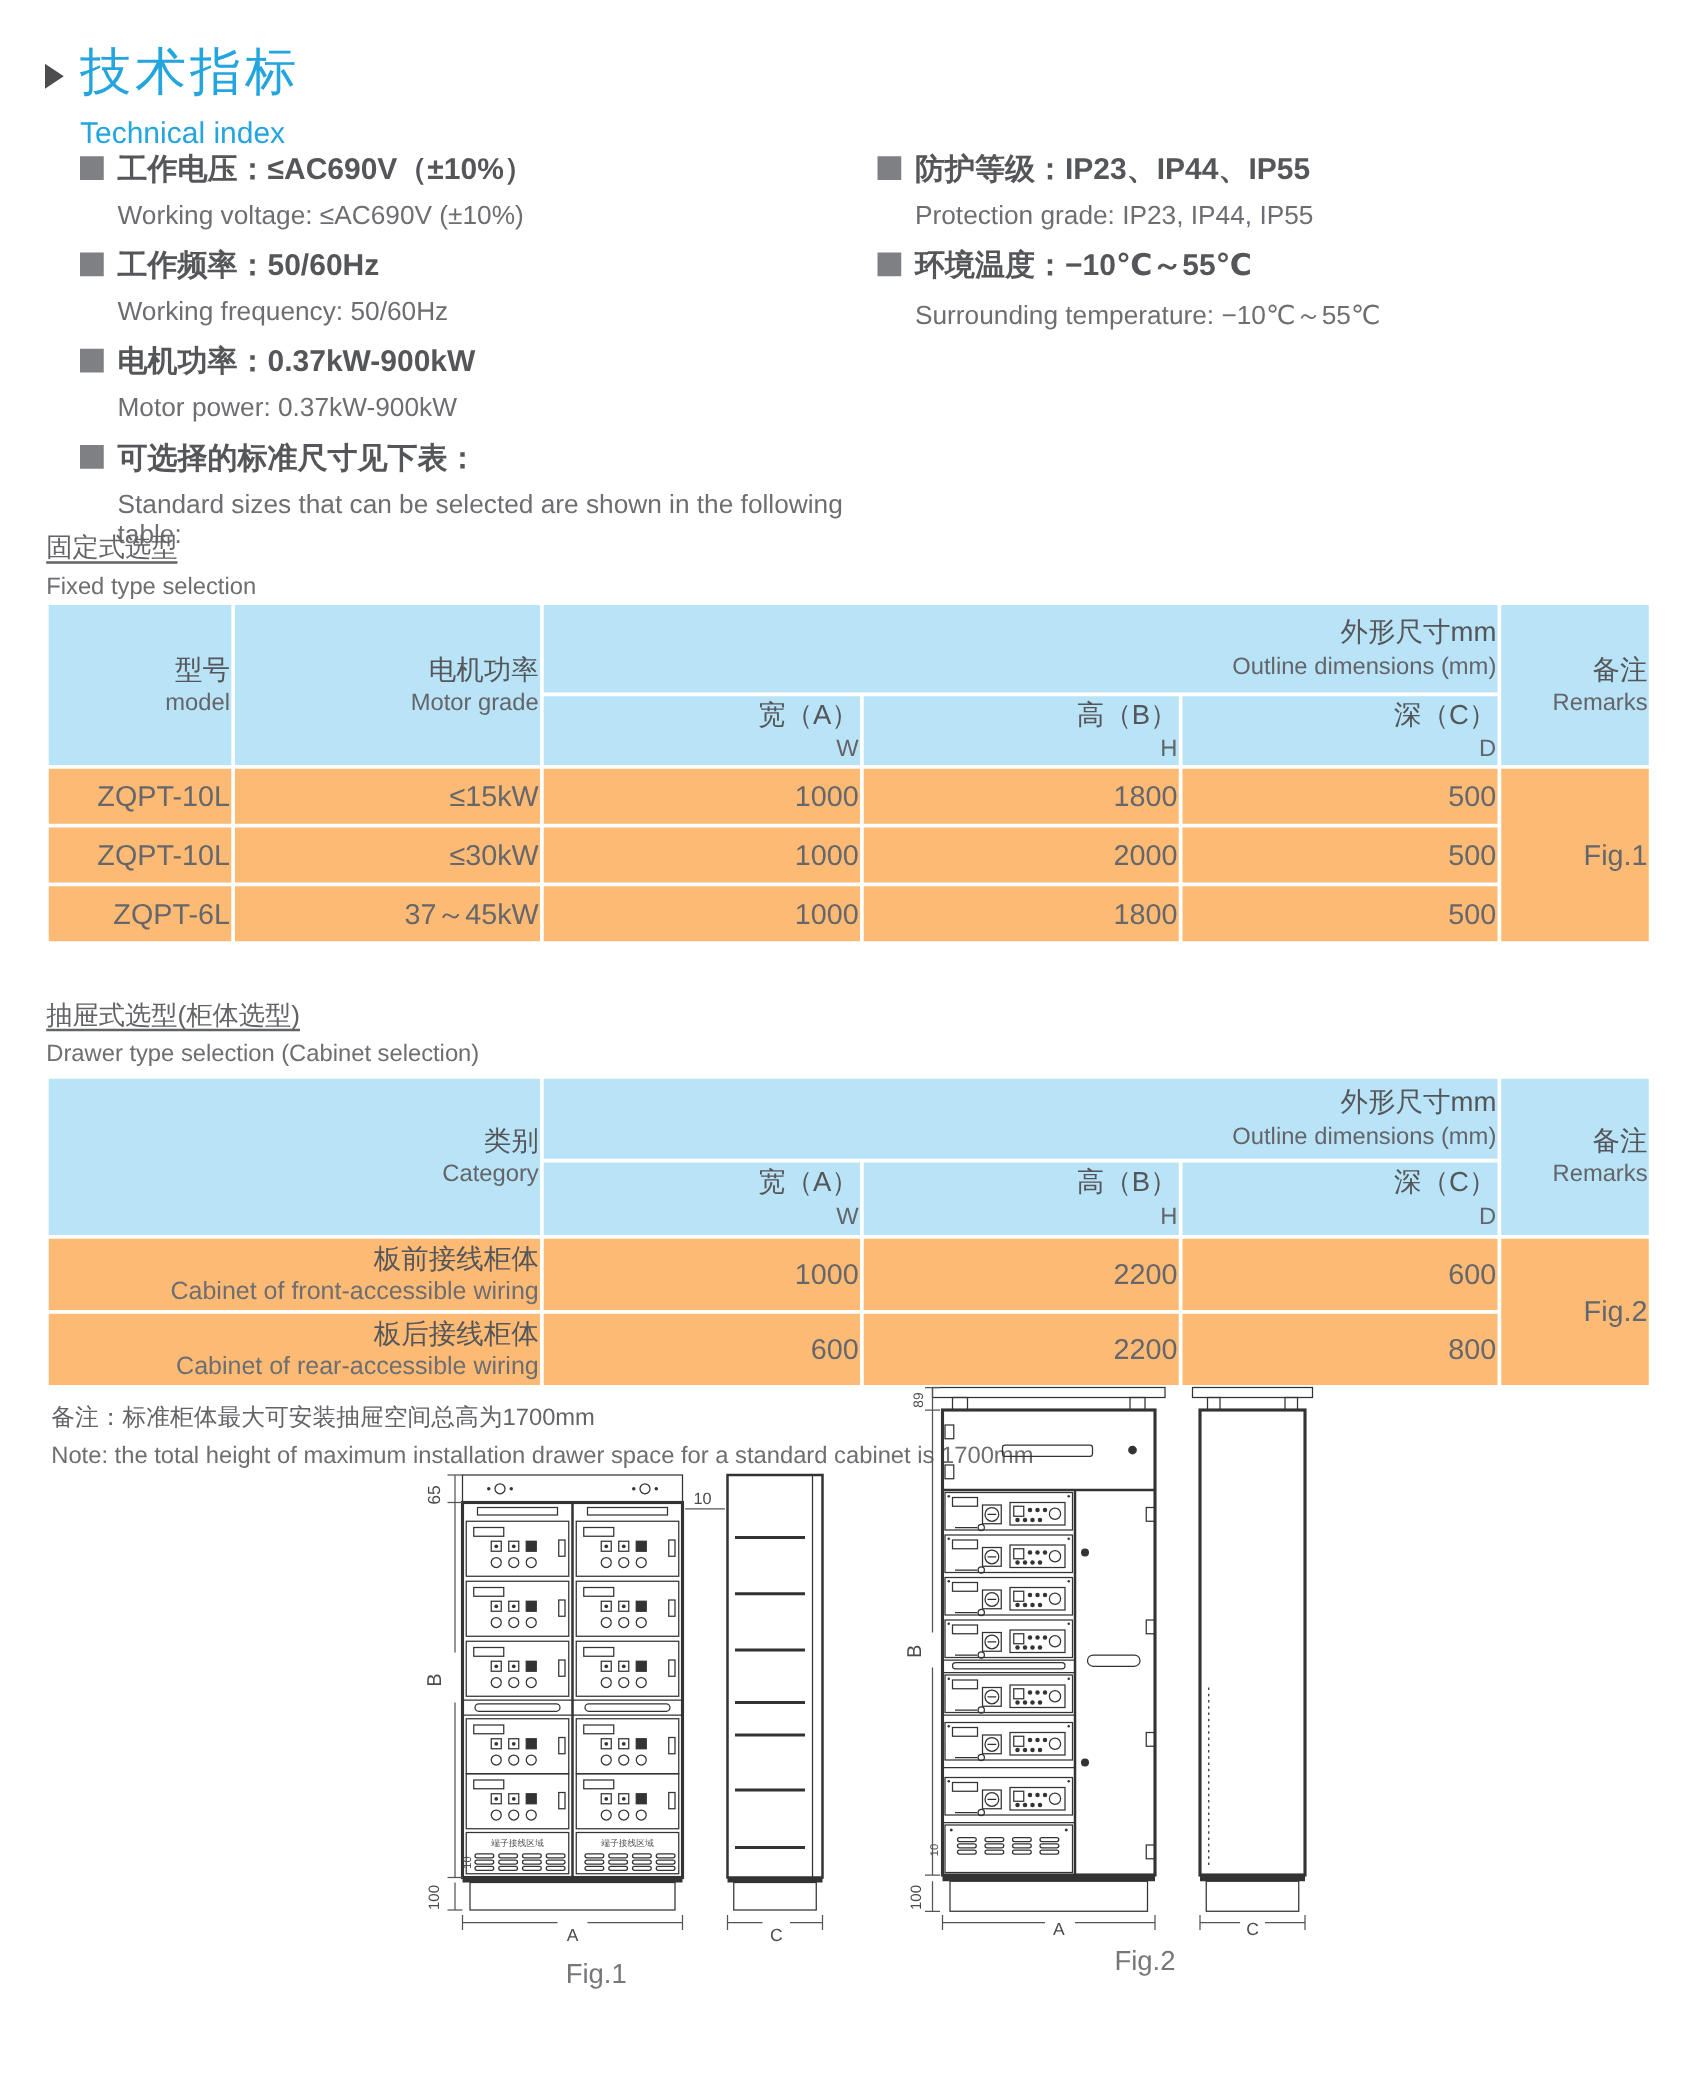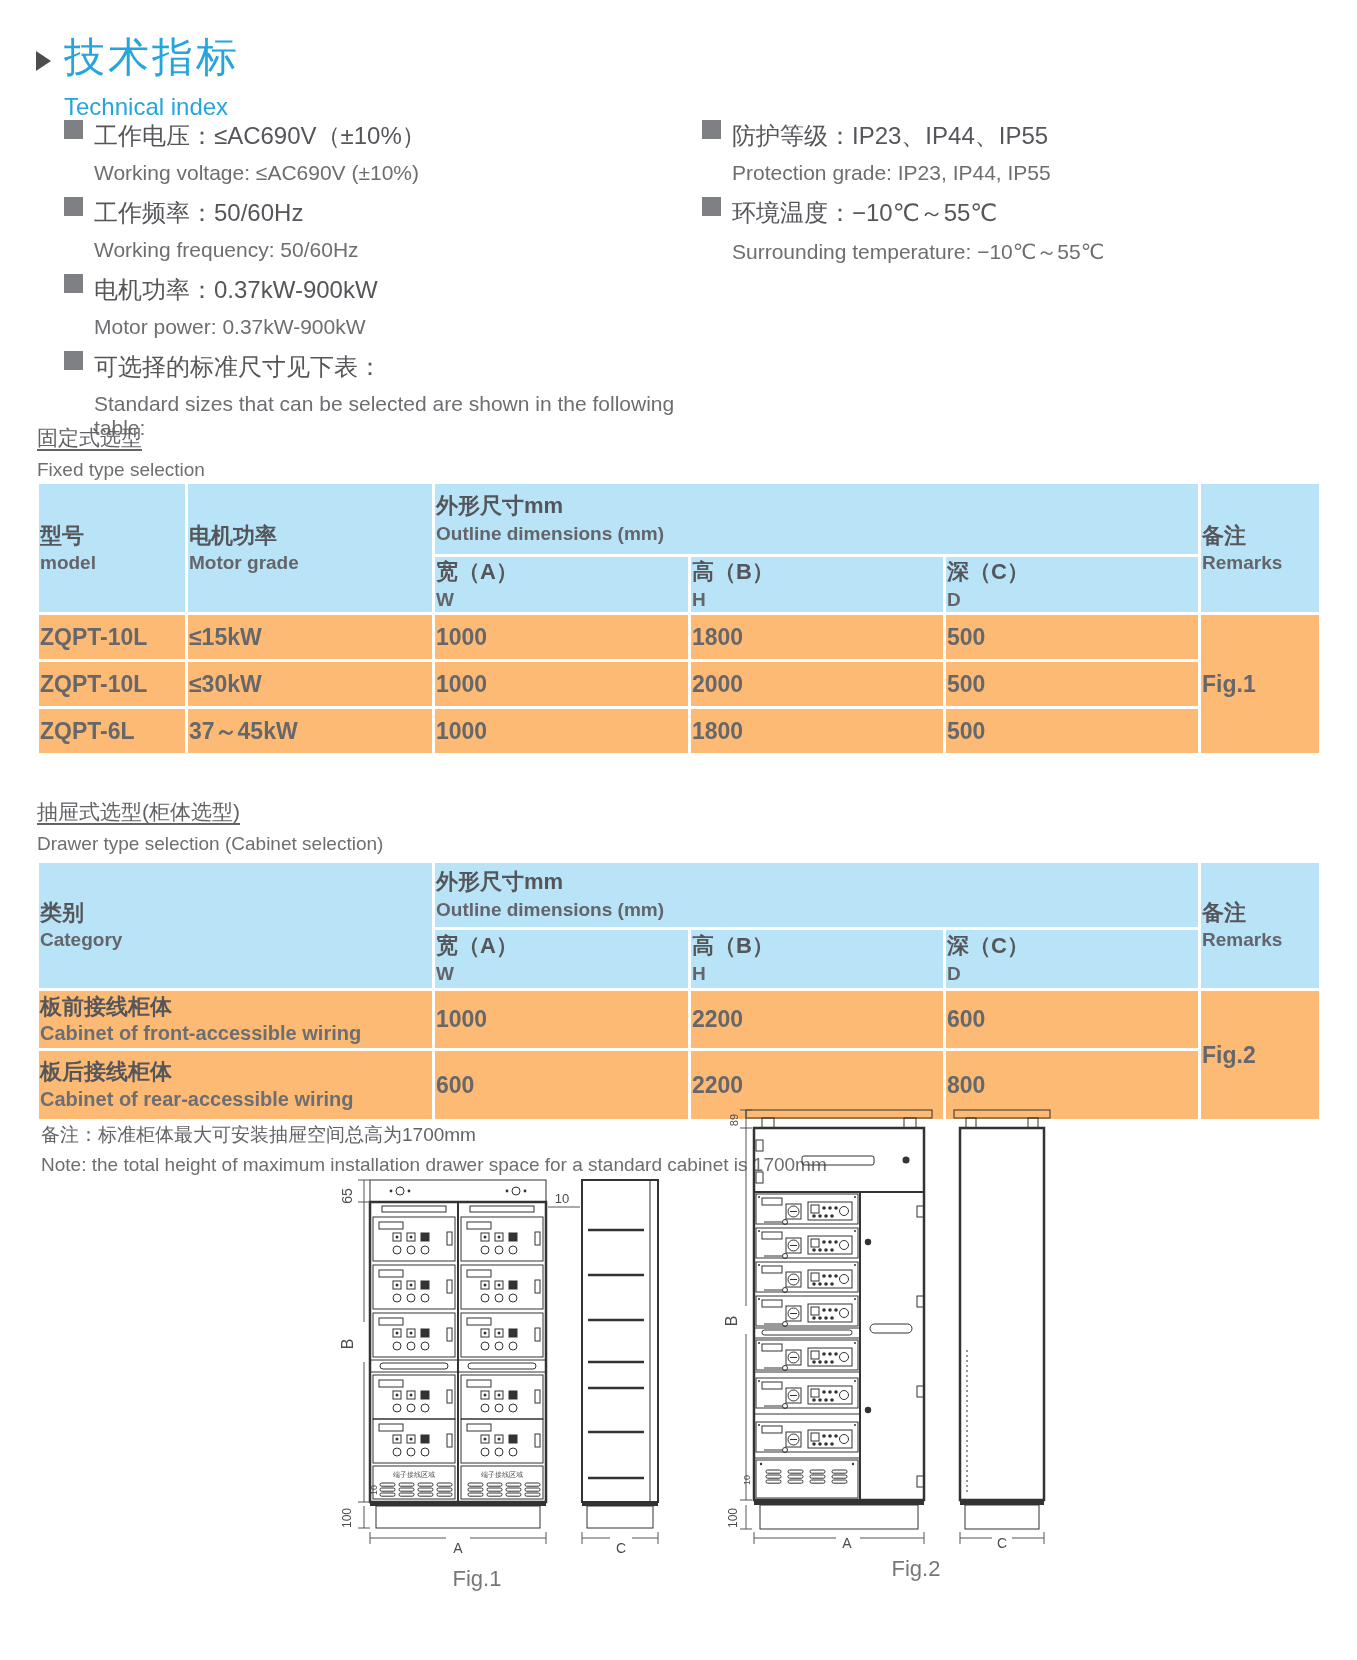--- a/index.html
+++ b/index.html
@@ -19,36 +19,36 @@
     border-bottom:10px solid transparent;
   }
   .page-title { margin:0; font-size:41px; font-weight:500; color:#25a5de; letter-spacing:3px; }
   .page-subtitle { margin:8px 0 0 28px; font-size:24px; color:#25a5de; }
 
   
   .spec-col { position:absolute; top:120px; }
   .spec-col.left { left:64px; width:620px; }
   .spec-col.right { left:702px; width:620px; }
   .spec-item { margin-bottom:17px; height:60px; }
-  .spec-zh { display:flex; gap:11px; font-size:24px; color:#55565a; height:29px; }
+  .spec-zh { display:flex; align-items:center; gap:11px; font-size:24px; color:#55565a; height:29px;font-weight:bold; }
   .bullet { flex:0 0 auto; width:19px; height:19px; background:#7e8083; }
   .spec-en { margin:12px 0 0 30px; font-size:21px; color:#6d6e71; }
 
   
   .sec-label { position:absolute; left:37px; }
   .sec-label .zh { font-size:21px; color:#626366; text-decoration:underline; text-underline-offset:4px; }
   .sec-label .en { margin-top:7px; font-size:19px; color:#6d6e71; }
   #sec1 { top:424px; }
   #sec2 { top:798px; }
 
   
   .spec-table { position:absolute; left:36px; border-collapse:separate; border-spacing:3px; table-layout:fixed; }
   #table1 { top:481px; width:1286px; }
   #table2 { top:860px; width:1286px; }
-  .spec-table td { text-align:left; vertical-align:middle;font-weight:bold; }
+  .spec-table td { text-align:right; vertical-align:middle; }
   .th { background:#b9e3f6; }
   .th .zh { font-size:22px; color:#55565a; line-height:1.3; }
   .th .en { font-size:19px; color:#64656a; line-height:1.25; margin-top:1px; }
   .td { background:#fdba74; font-size:23px; color:#66676b; }
   .td .zh { font-size:22px; color:#55565a; line-height:1.3; }
   .td .en { font-size:20px; color:#6d6e71; line-height:1.25; }
 
   
   .note { position:absolute; left:41px; top:1120px; font-size:19px; color:#6d6e71; line-height:30px; }
   .note .zh { color:#626366; }
@@ -241,21 +241,21 @@
     <tr style="height:57px">
       <td class="td">
         <div class="zh">板前接线柜体</div>
         <div class="en">Cabinet of front-accessible wiring</div>
       </td>
       <td class="td">1000</td>
       <td class="td">2200</td>
       <td class="td">600</td>
       <td class="td" rowspan="2">Fig.2</td>
     </tr>
-    <tr style="height:68px">
+    <tr style="height:57px">
       <td class="td">
         <div class="zh">板后接线柜体</div>
         <div class="en">Cabinet of rear-accessible wiring</div>
       </td>
       <td class="td">600</td>
       <td class="td">2200</td>
       <td class="td">800</td>
     </tr>
   </tbody>
     </table>

